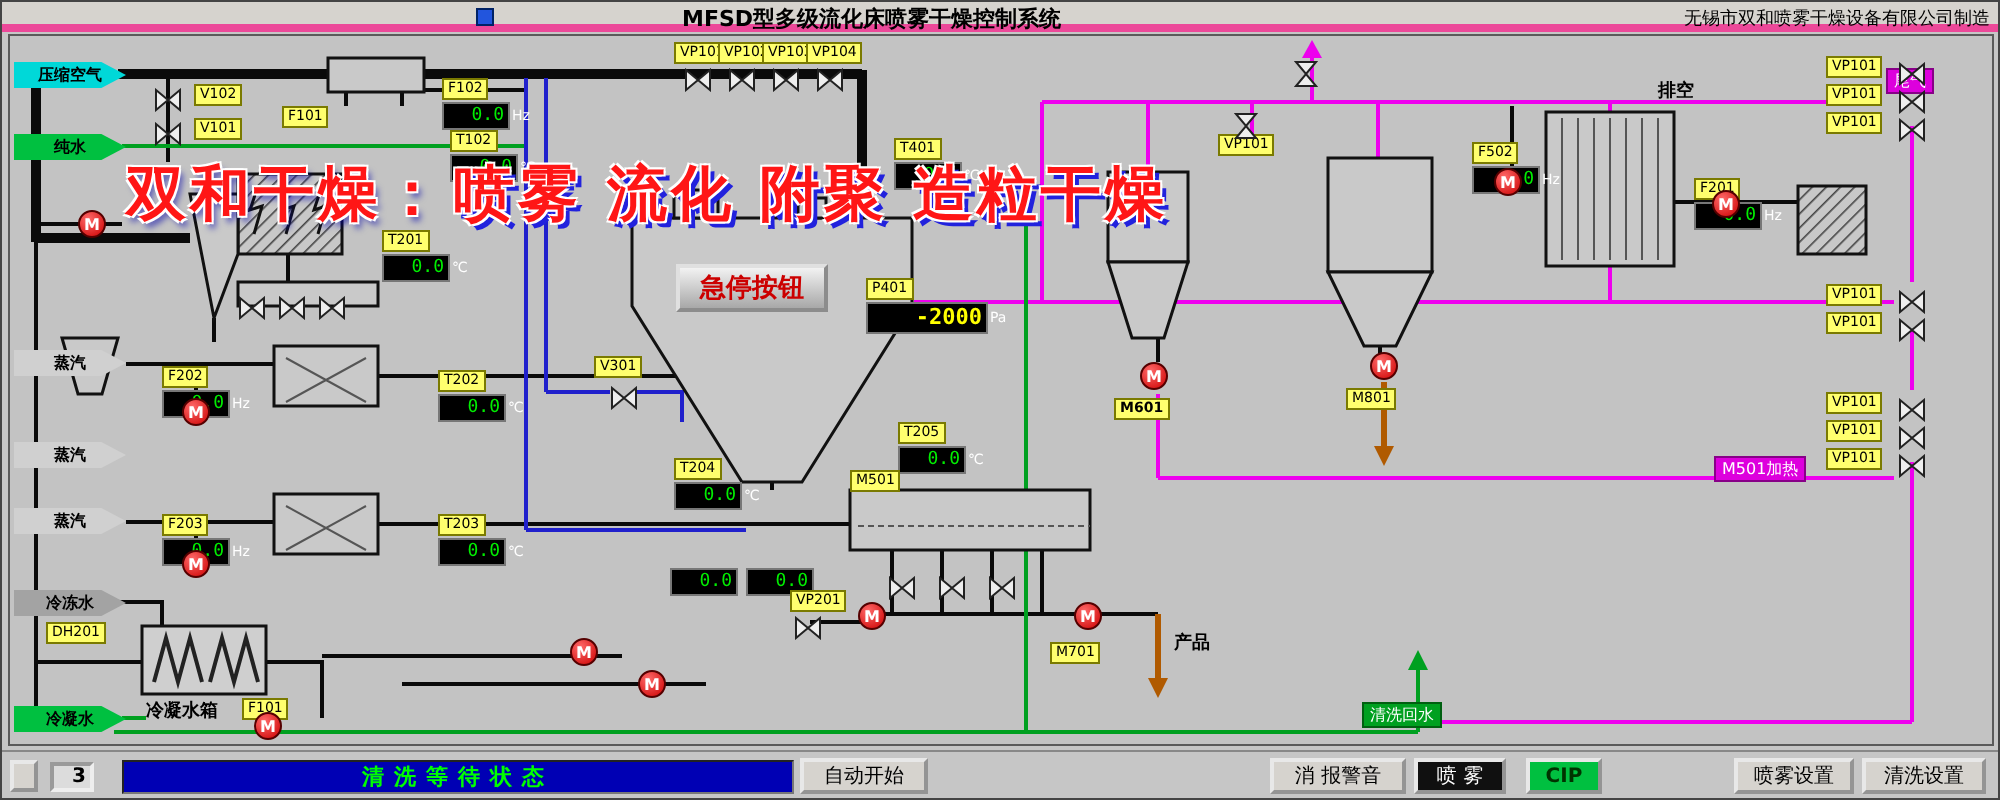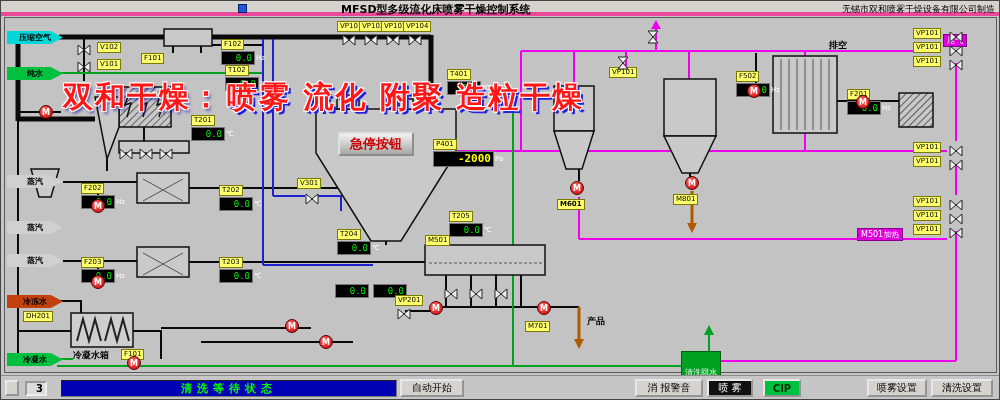--- a/index.html
+++ b/index.html
@@ -14,21 +14,21 @@
   .inlet{position:absolute;height:13px;width:56px;z-index:3;clip-path:polygon(0 0,78% 0,100% 50%,78% 100%,0 100%);font-size:8px;font-weight:bold;display:flex;align-items:center;justify-content:center;color:#000;white-space:nowrap}
   .disp{position:absolute;z-index:3}
   .tag{background:#ffff6e;border:1px solid #7a7a00;font-size:7px;line-height:9px;padding:0 2px;color:#000;display:inline-block;white-space:nowrap}
   .tag.abs{position:absolute;z-index:3}
   .vrow{display:flex;align-items:center;margin-top:1px}
   .val{background:#000;color:#00ee00;border:1px solid #777;font-family:"DejaVu Sans Mono","Liberation Mono",monospace;font-size:9px;line-height:12px;width:34px;text-align:right;padding:0 2px}
   .val.big{width:61px;color:#ffff00;font-size:11px;line-height:14px;font-weight:bold}
   .unit{color:#fff;font-size:7px;margin-left:1px}
   .ptext{position:absolute;font-size:9px;font-weight:bold;color:#000;z-index:3;white-space:nowrap}
   .plabel{position:absolute;font-size:8px;color:#fff;background:#dd00dd;border:1px solid #880088;z-index:3;padding:0 3px;line-height:11px;white-space:nowrap}
-  .glabel{position:absolute;font-size:8px;color:#fff;background:#00a020;border:1px solid #006010;z-index:3;padding:15px 3px;line-height:11px;white-space:nowrap}
+  .glabel{position:absolute;font-size:8px;color:#fff;background:#00a020;border:1px solid #006010;z-index:3;padding:0 3px;line-height:11px;white-space:nowrap}
   .pump{position:absolute;width:14px;height:14px;border-radius:50%;background:radial-gradient(circle at 35% 30%,#ff6a6a,#cc0000);border:1px solid #550000;color:#fff;font-size:8px;font-weight:bold;display:flex;align-items:center;justify-content:center;z-index:4;cursor:pointer}
   .valve{position:absolute;z-index:4;width:14px;height:12px;cursor:pointer}
   .valve.vert{transform:rotate(90deg)}
   #estop{position:absolute;left:337px;top:131px;width:76px;height:24px;z-index:4;background:linear-gradient(#f2f2f2,#a8a8a8);border:2px outset #e0e0e0;color:#cc0000;font-size:13px;font-weight:bold;display:flex;align-items:center;justify-content:center;cursor:pointer;white-space:nowrap}
   #watermark{position:absolute;left:62px;top:76px;z-index:10;font-size:30px;font-weight:bold;letter-spacing:2px;white-space:nowrap;color:#ff1616;pointer-events:none}
   .wm-prefix{text-shadow:-1px -1px 0 #fff,1px -1px 0 #fff,-1px 1px 0 #fff,1px 1px 0 #fff,2px 3px 3px rgba(0,0,170,.6)}
   .wm-body{margin-left:4px;text-shadow:-1px -1px 0 #fff,1px -1px 0 #fff,-1px 1px 0 #fff,1px 1px 0 #fff,3px 3px 0 #2222dd}
   #bottombar{position:absolute;left:0;top:374px;width:1000px;height:26px;background:#c6c6c6;border-top:1px solid #888;z-index:5}
   #cornerbox{position:absolute;left:4px;top:4px;width:14px;height:16px;border:2px outset #e8e8e8;background:#d6d3ce}
   #counter{position:absolute;left:24px;top:5px;width:22px;height:15px;background:#dcdcdc;border:2px inset #eee;font-size:10px;font-weight:bold;display:flex;align-items:center;justify-content:flex-end;padding-right:2px}
@@ -193,21 +193,21 @@
       <div class="btn green" style="left: 762px; width: 38px;">CIP</div>
       <div class="btn " style="left: 866px; width: 60px;">喷雾设置</div>
       <div class="btn " style="left: 930px; width: 62px;">清洗设置</div>
     </div>
 
 <div class="inlet" style="left: 6px; top: 30px; background: rgb(0, 216, 216);">压缩空气</div>
     <div class="inlet" style="left: 6px; top: 66px; background: rgb(0, 192, 64);">纯水</div>
     <div class="inlet" style="left: 6px; top: 174px; background: rgb(208, 208, 208);">蒸汽</div>
     <div class="inlet" style="left: 6px; top: 220px; background: rgb(208, 208, 208);">蒸汽</div>
     <div class="inlet" style="left: 6px; top: 253px; background: rgb(208, 208, 208);">蒸汽</div>
-    <div class="inlet" style="left: 6px; top: 294px; background: #c2410c;">冷冻水</div>
+    <div class="inlet" style="left: 6px; top: 294px; background: #a3a3a3;">冷冻水</div>
     <div class="inlet" style="left: 6px; top: 352px; background: rgb(0, 192, 64);">冷凝水</div>
     <div class="disp" style="left: 220px; top: 30px;"><div class="tag">F102</div><div class="vrow">
         <div class="val">0.0</div>
         <div class="unit">Hz</div>
       </div></div>
     <div class="disp" style="left: 207px; top: 56px; margin-left: 17px;"><div class="tag">T102</div><div class="vrow">
         <div class="val">0.0</div>
         <div class="unit">℃</div>
       </div></div>
     <div class="disp" style="left: 190px; top: 106px;"><div class="tag">T201</div><div class="vrow">

